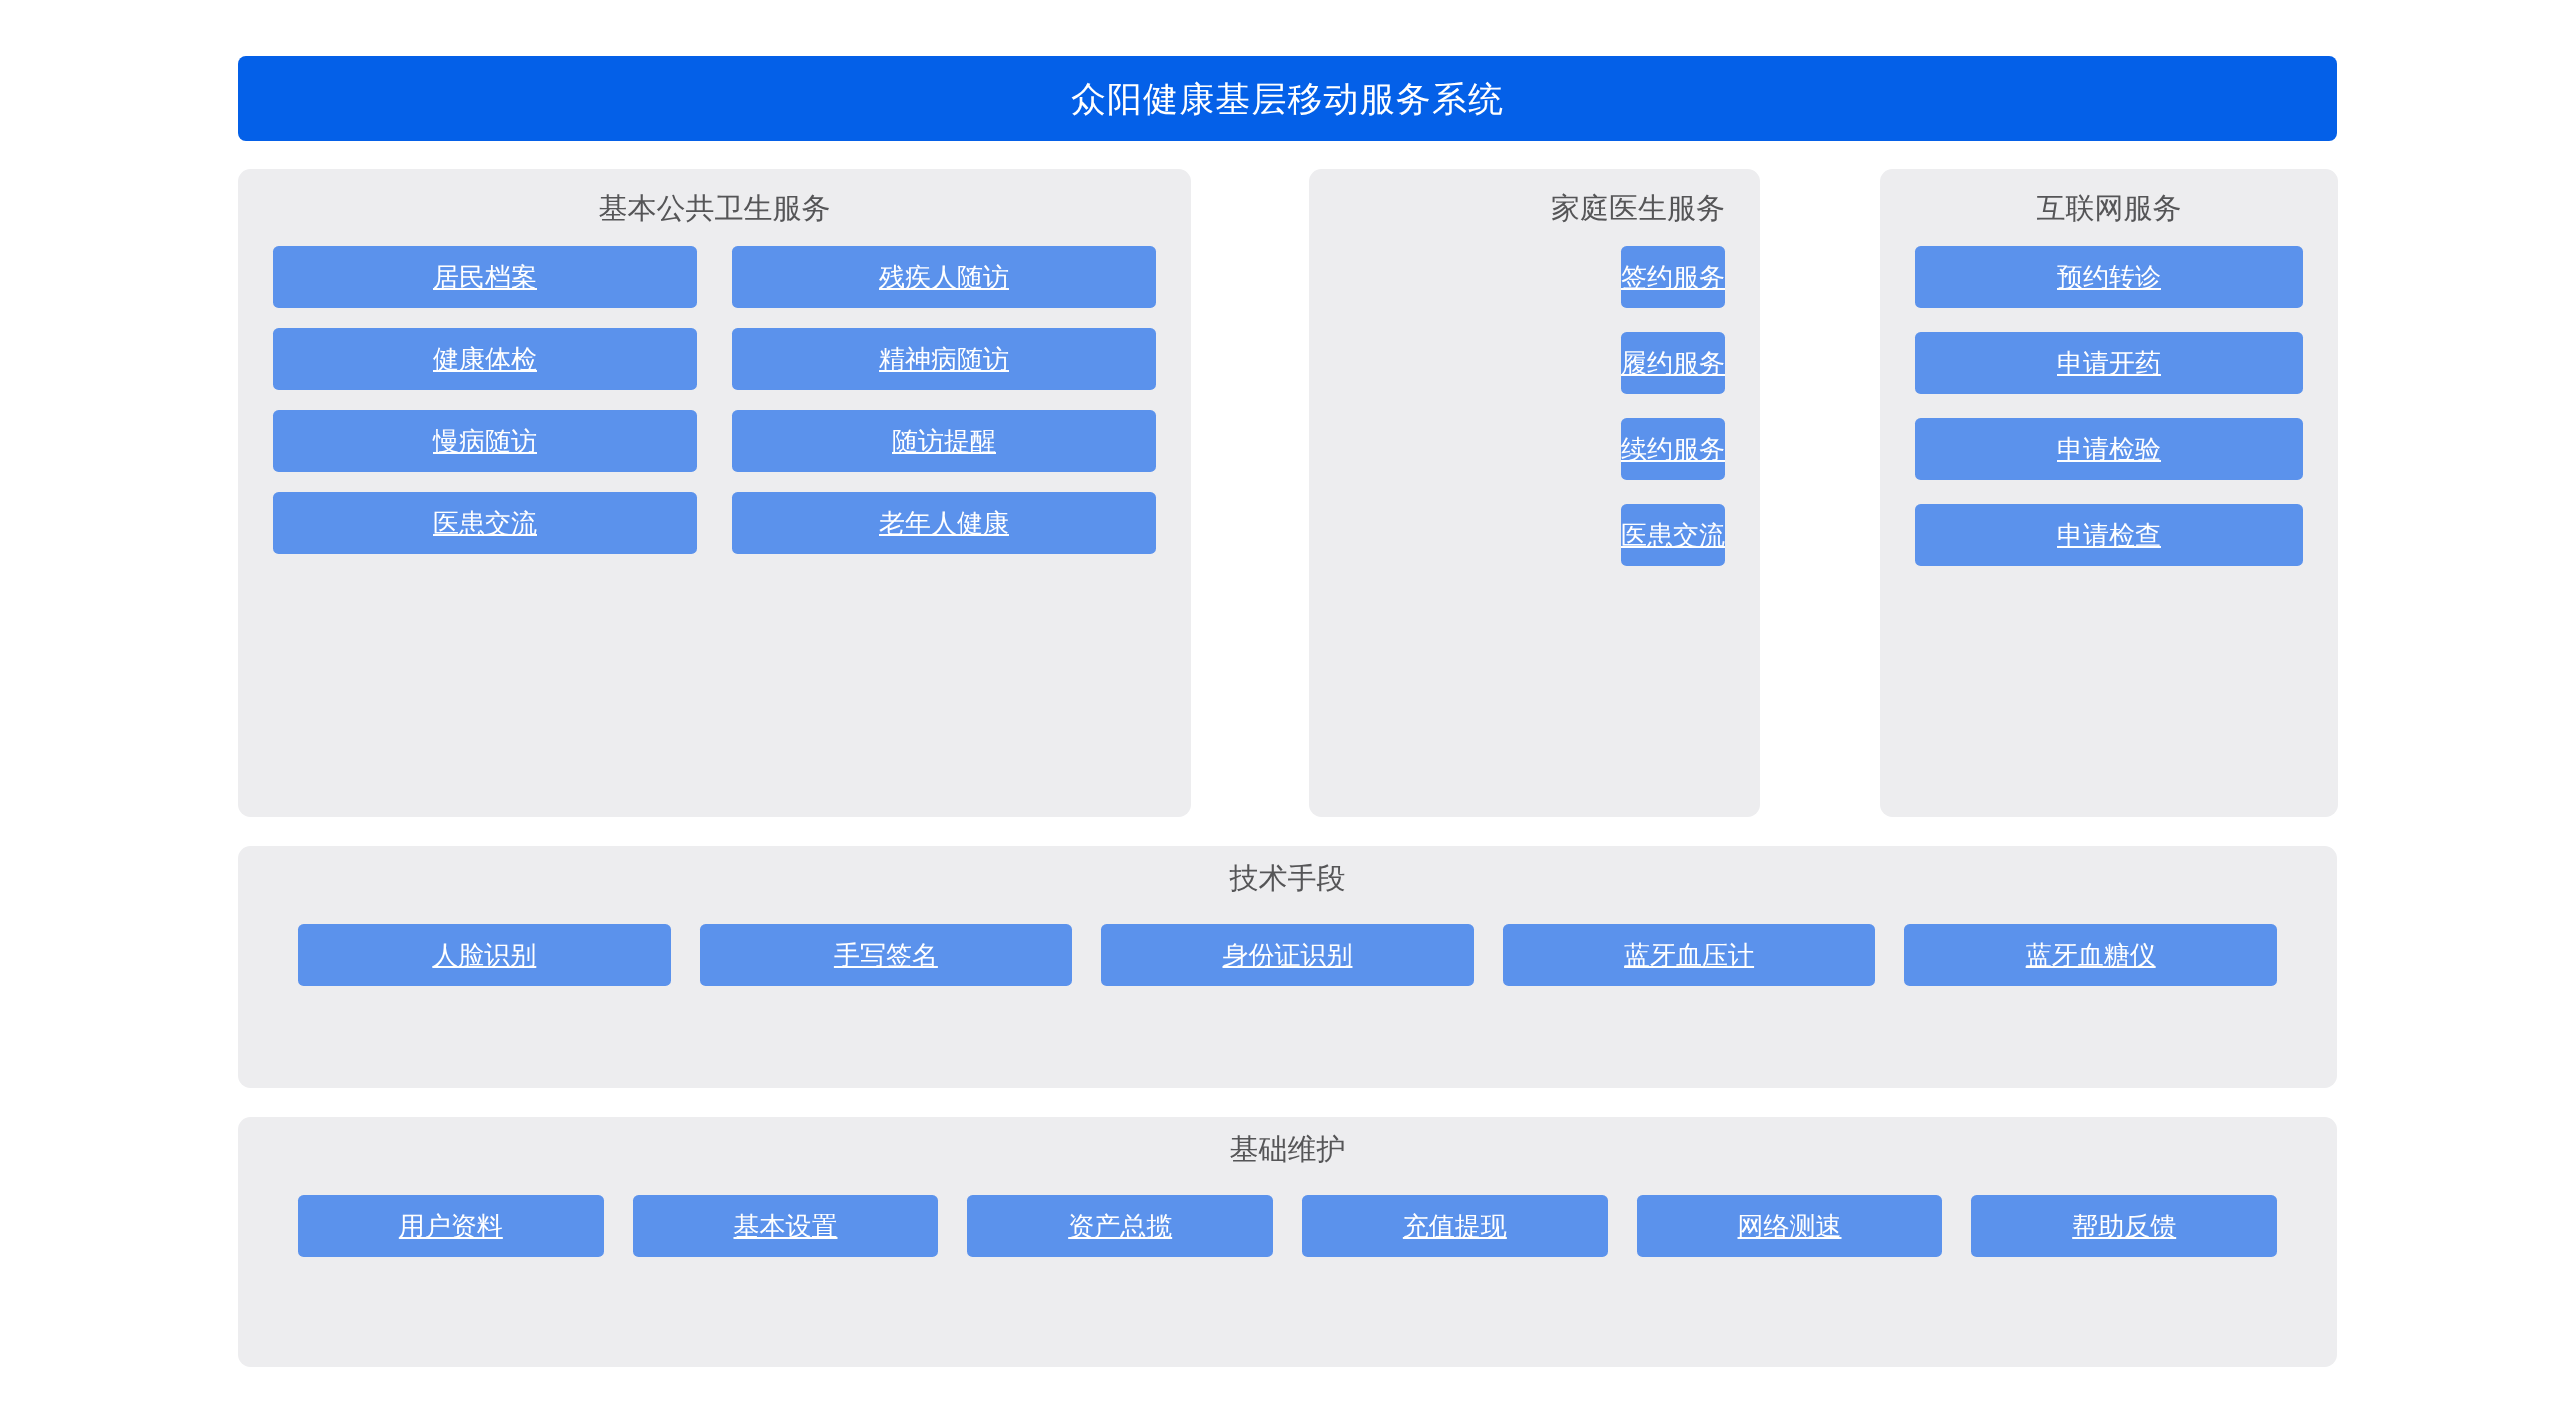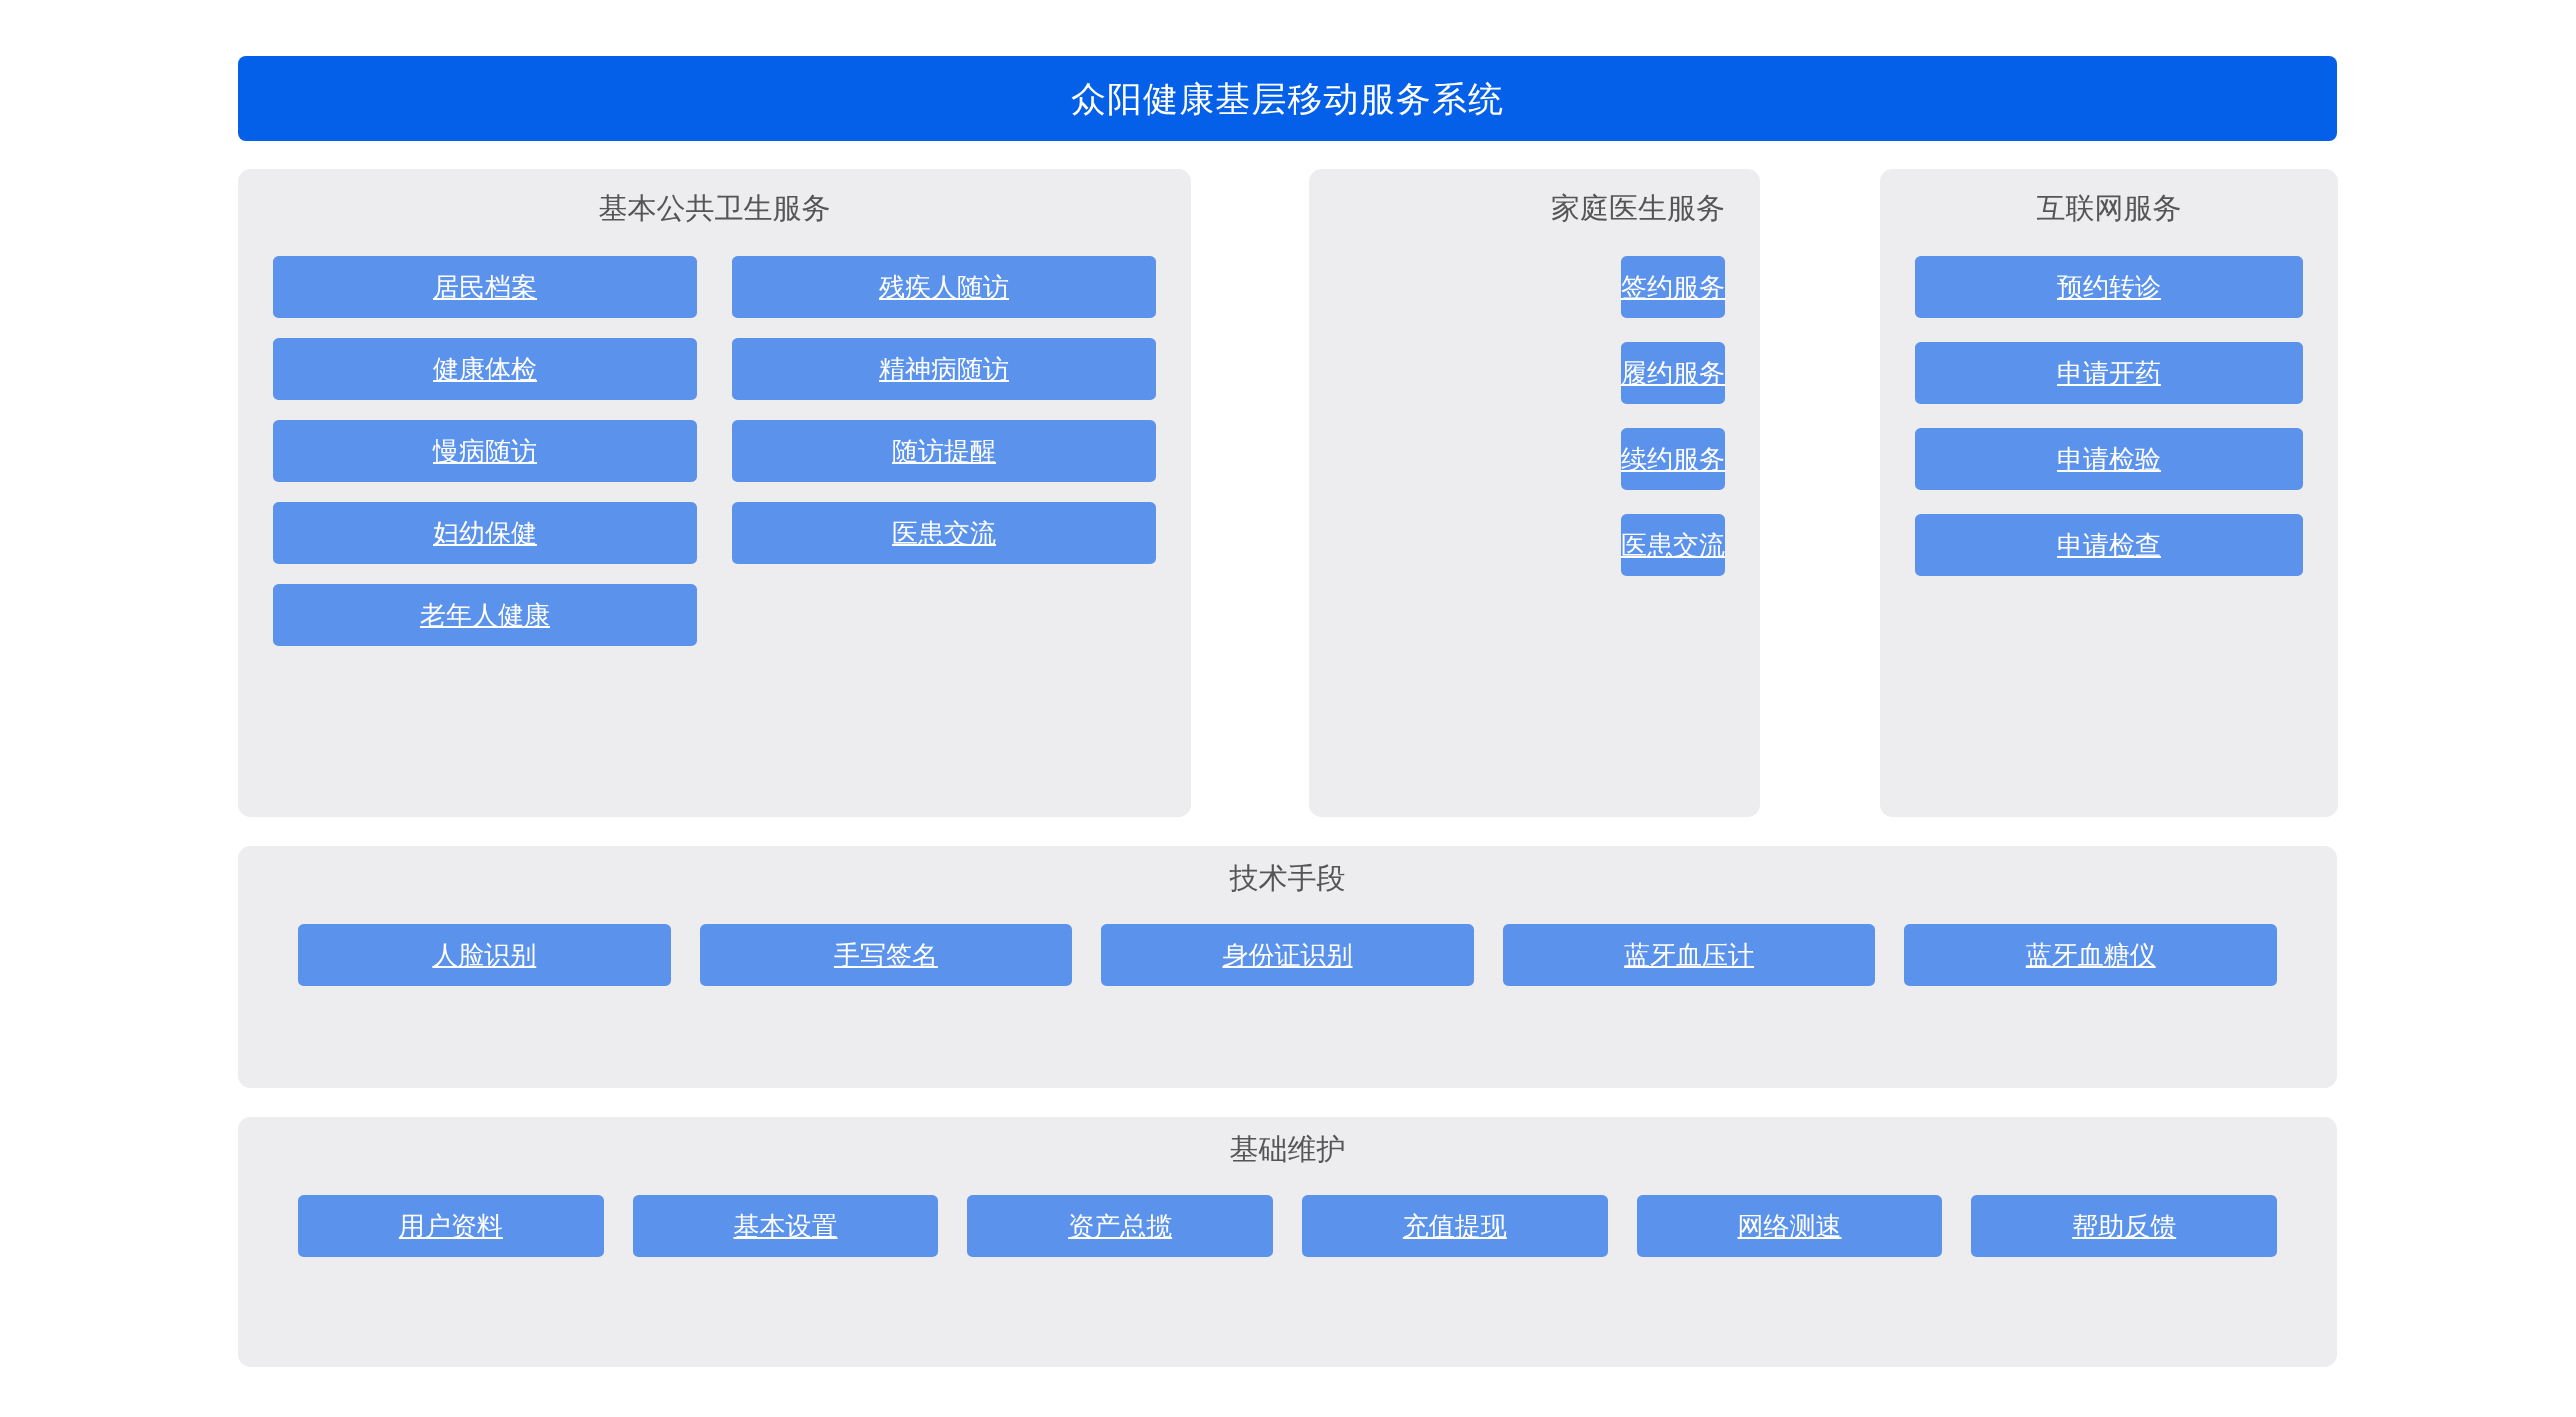--- a/index.html
+++ b/index.html
@@ -61,21 +61,21 @@
   .panel--public   { width: 953px; margin-right: 118px; }
   .panel--family   { width: 451px;  margin-right: 120px; align-items: flex-end; }
   .panel--internet { width: 458px; }
 
   .panel-title {
     text-align: center;
     color: #555557;
     font-size: 29px;
     font-weight: 400;
     line-height: 1;
-    margin-bottom: 33px;
+    margin-bottom: 23px;
     white-space: nowrap;
   }
 
   
   .btn-grid {
     display: grid;
     grid-auto-rows: 62px;
     gap: 20px 35px;
   }
   .btn-grid--two { grid-template-columns: 1fr 1fr; }
@@ -143,21 +143,20 @@
 
     <div class="panel panel--public">
       <div class="panel-title">基本公共卫生服务</div>
       <div class="btn-grid btn-grid--two">
         <button class="tile">居民档案</button>
         <button class="tile">残疾人随访</button>
         <button class="tile">健康体检</button>
         <button class="tile">精神病随访</button>
         <button class="tile">慢病随访</button>
         <button class="tile">随访提醒</button>
-        <button class="tile">妇幼保健</button>
         <button class="tile">医患交流</button>
         <button class="tile">老年人健康</button>
       </div>
     </div>
 
     <div class="panel panel--family">
       <div class="panel-title">家庭医生服务</div>
       <div class="btn-grid btn-grid--one">
         <button class="tile">签约服务</button>
         <button class="tile">履约服务</button>

